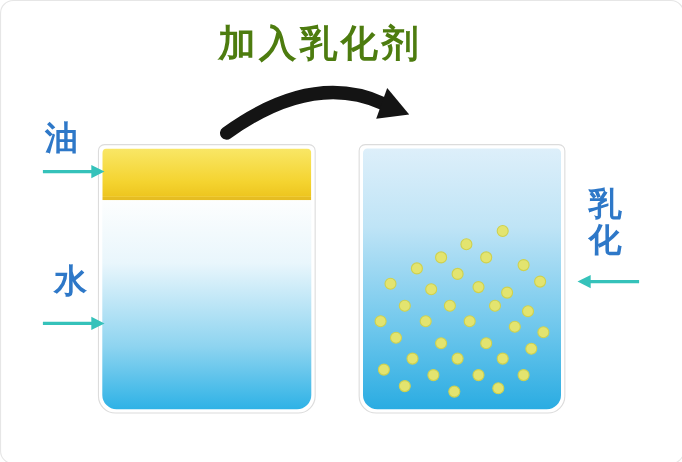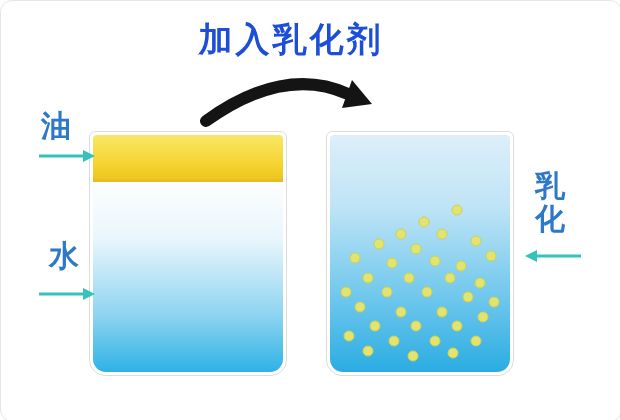--- a/index.html
+++ b/index.html
@@ -3,21 +3,21 @@
 <meta charset="utf-8">
 <style>
   html,body{margin:0;padding:0;background:#ffffff;}
   body{font-family:"Liberation Sans","DejaVu Sans",sans-serif;}
   .frame{
     position:relative;width:620px;height:420px;background:#ffffff;
     border:1px solid #e6e6e6;border-radius:12px;overflow:hidden;
   }
   .title{
     position:absolute;left:150px;top:16px;width:280px;text-align:center;
-    font-size:34px;font-weight:bold;color:#1d4ed8;letter-spacing:3px;
+    font-size:34px;font-weight:bold;color:#4d7c0f;letter-spacing:3px;
   }
   .flow-arrow{position:absolute;left:195px;top:62px;}
   .beaker{
     position:absolute;top:130px;height:245px;
     border:1px solid #dcdcdc;border-radius:6px 6px 16px 16px;
     overflow:hidden;box-sizing:border-box;background:#ffffff;
   }
   .beaker-left{left:88px;width:198px;}
   .beaker-right{left:325px;width:188px;}
   .oil-layer{

